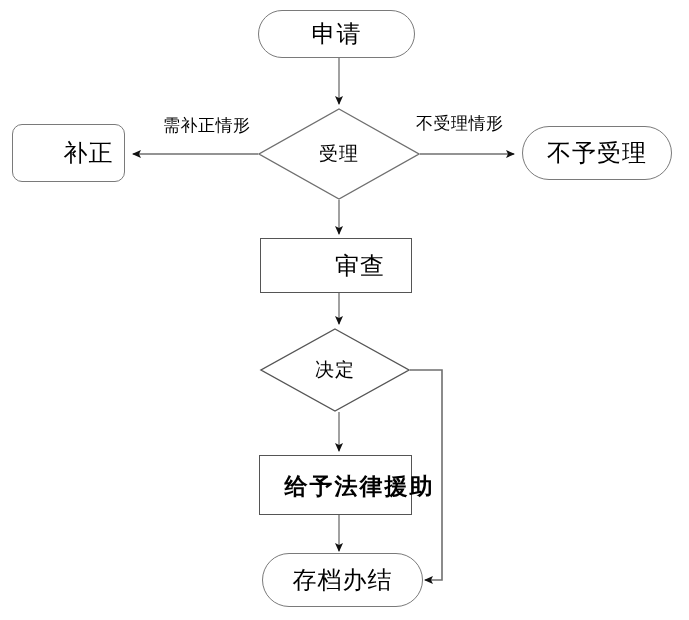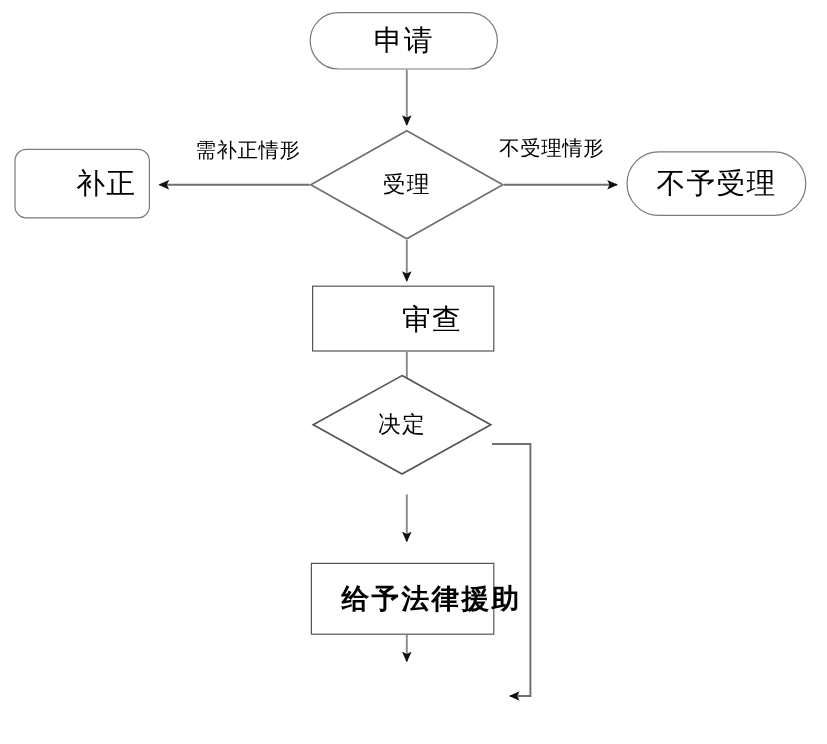--- a/index.html
+++ b/index.html
@@ -134,25 +134,28 @@
   </div>
 
   <div class="edge-label" style="left:163px; top:114px;">需补正情形</div>
 
   <div class="edge-label" style="left:416px; top:112px;">不受理情形</div>
 
   <div class="node node-rect" style="left:260px; top:238px; width:152px; height:55px;">
     <span class="node-label">审查</span>
   </div>
 
-  <div class="diamond" style="left:260px; top:312px; width:150px; height:84px;text-align:right;">
+  <div class="diamond" style="left:260px; top:328px; width:150px; height:84px;text-align:right;">
     <svg width="150" height="84" viewBox="0 0 150 84">
       <polygon points="75,1 149,42 75,83 1,42" fill="#ffffff" stroke="#555555" stroke-width="1.4"></polygon>
     </svg>
     <span class="node-label">决定</span>
   </div>
 
-  <div class="node node-rect node-emph" style="left:259px; top:469px; width:153px; height:60px;">
+  <div class="node node-rect node-emph" style="left:259px; top:455px; width:153px; height:60px;">
     <span class="node-label">给予法律援助</span>
   </div>
 
+  <div class="node node-pill" style="left:262px; top:553px; width:161px; height:54px;">
+    <span class="node-label">存档办结</span>
+  </div>
 
 </div>
 
 </body></html>

